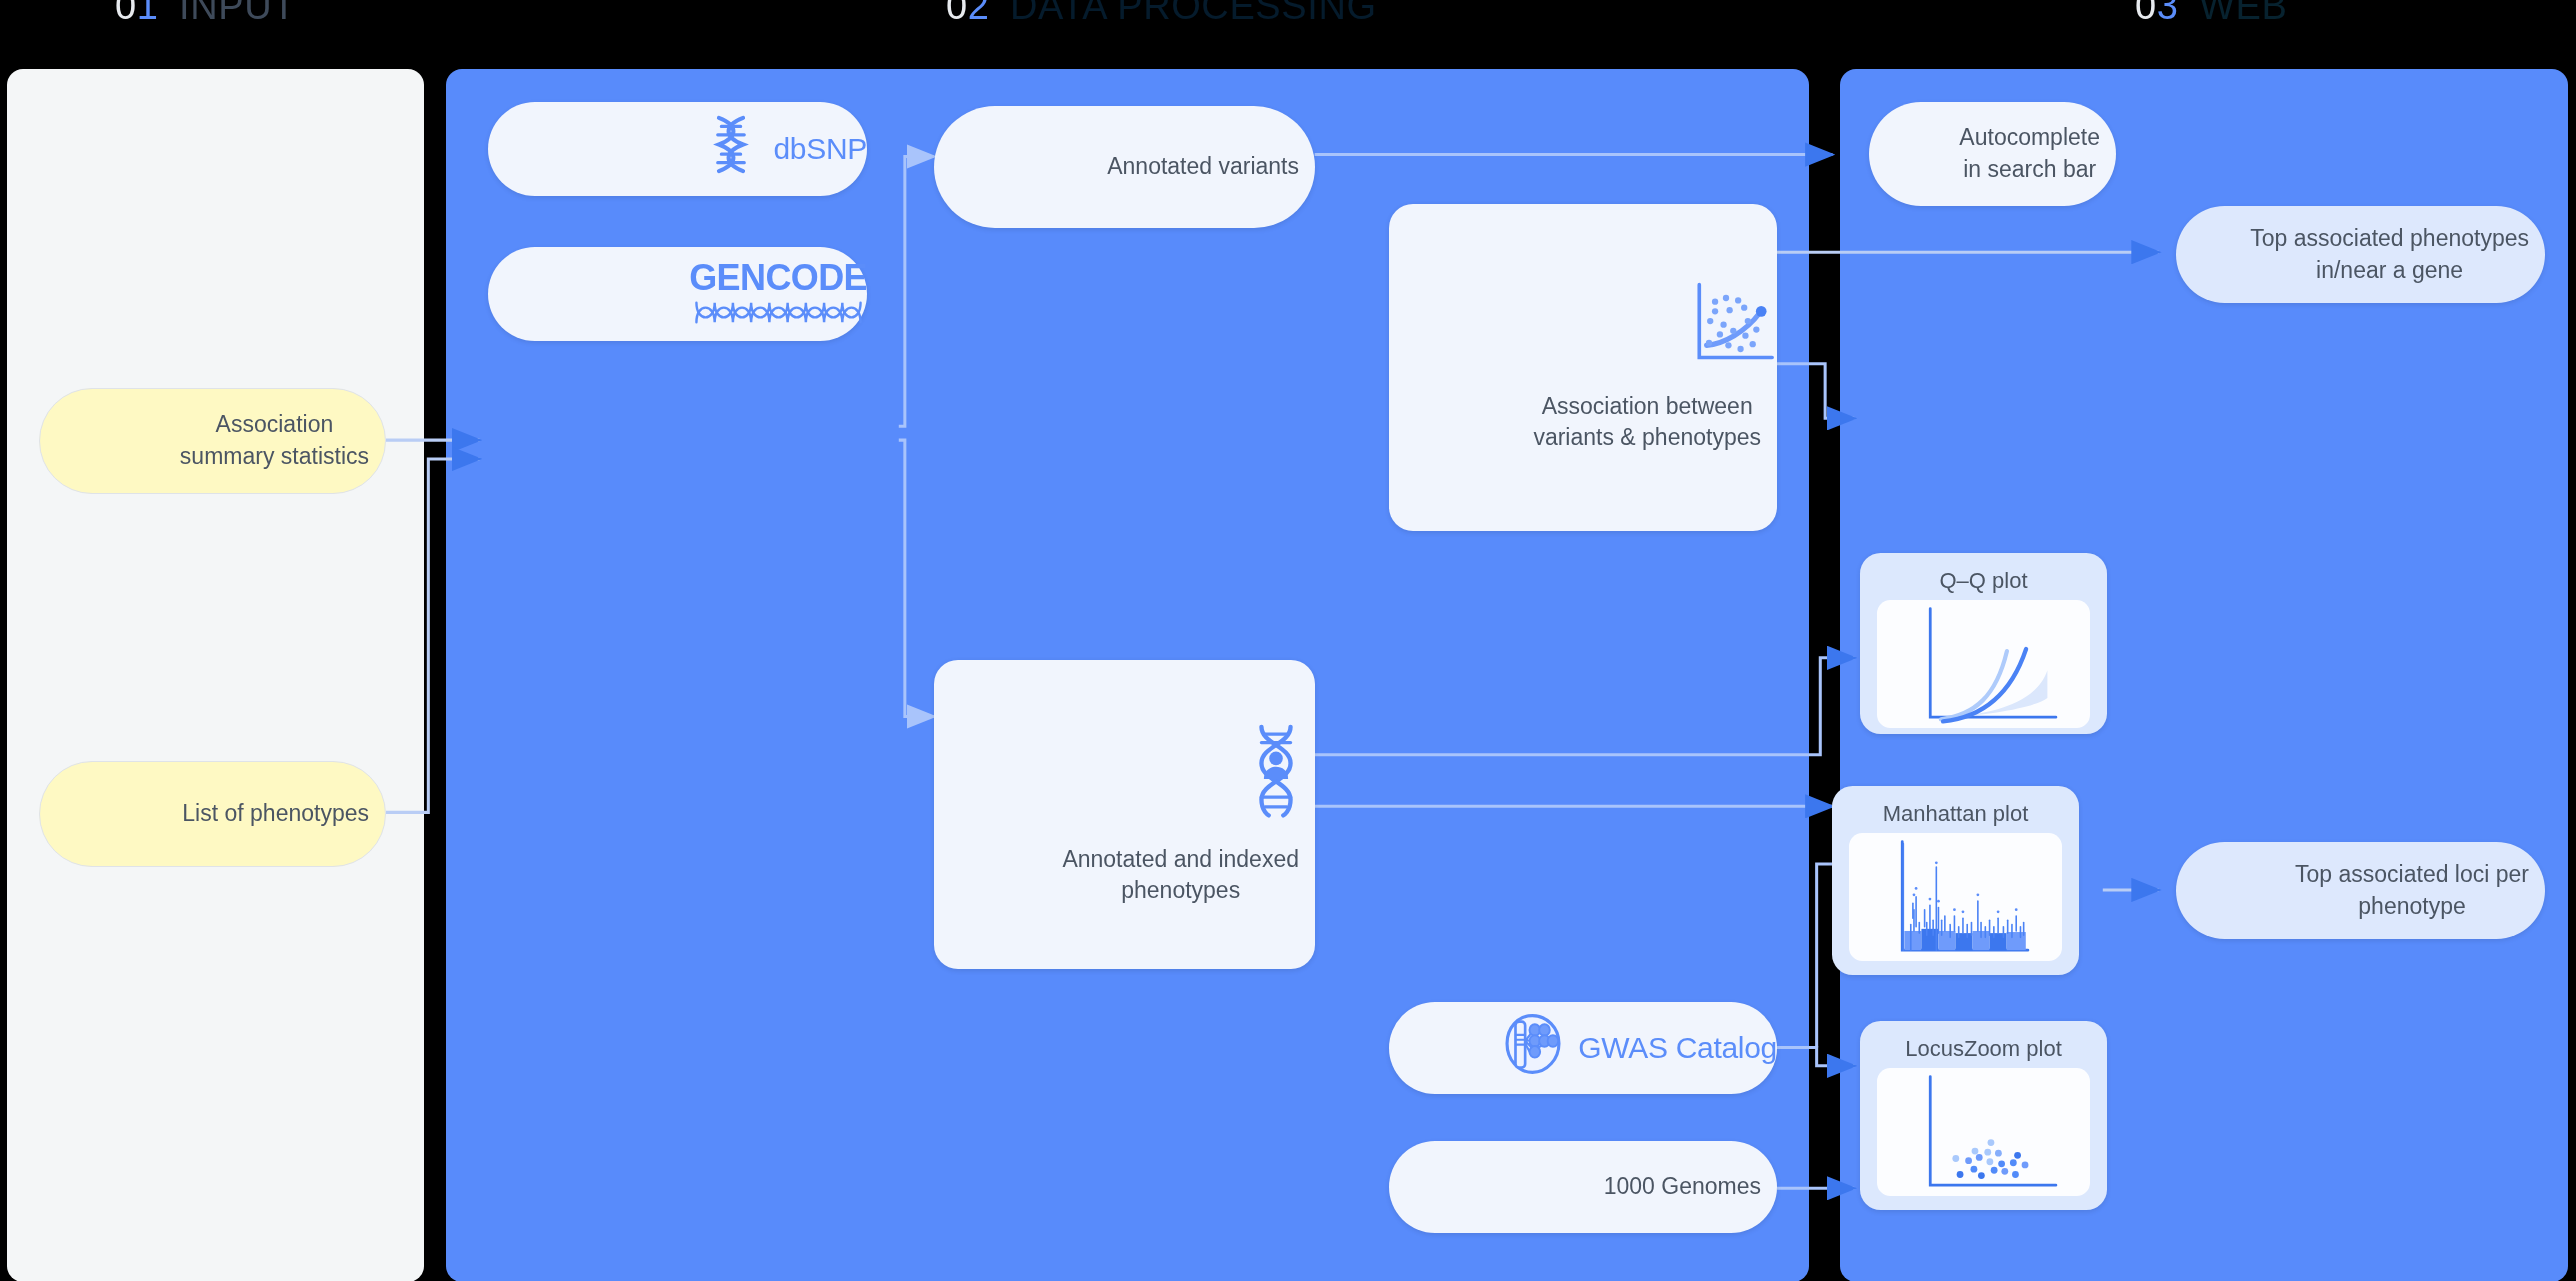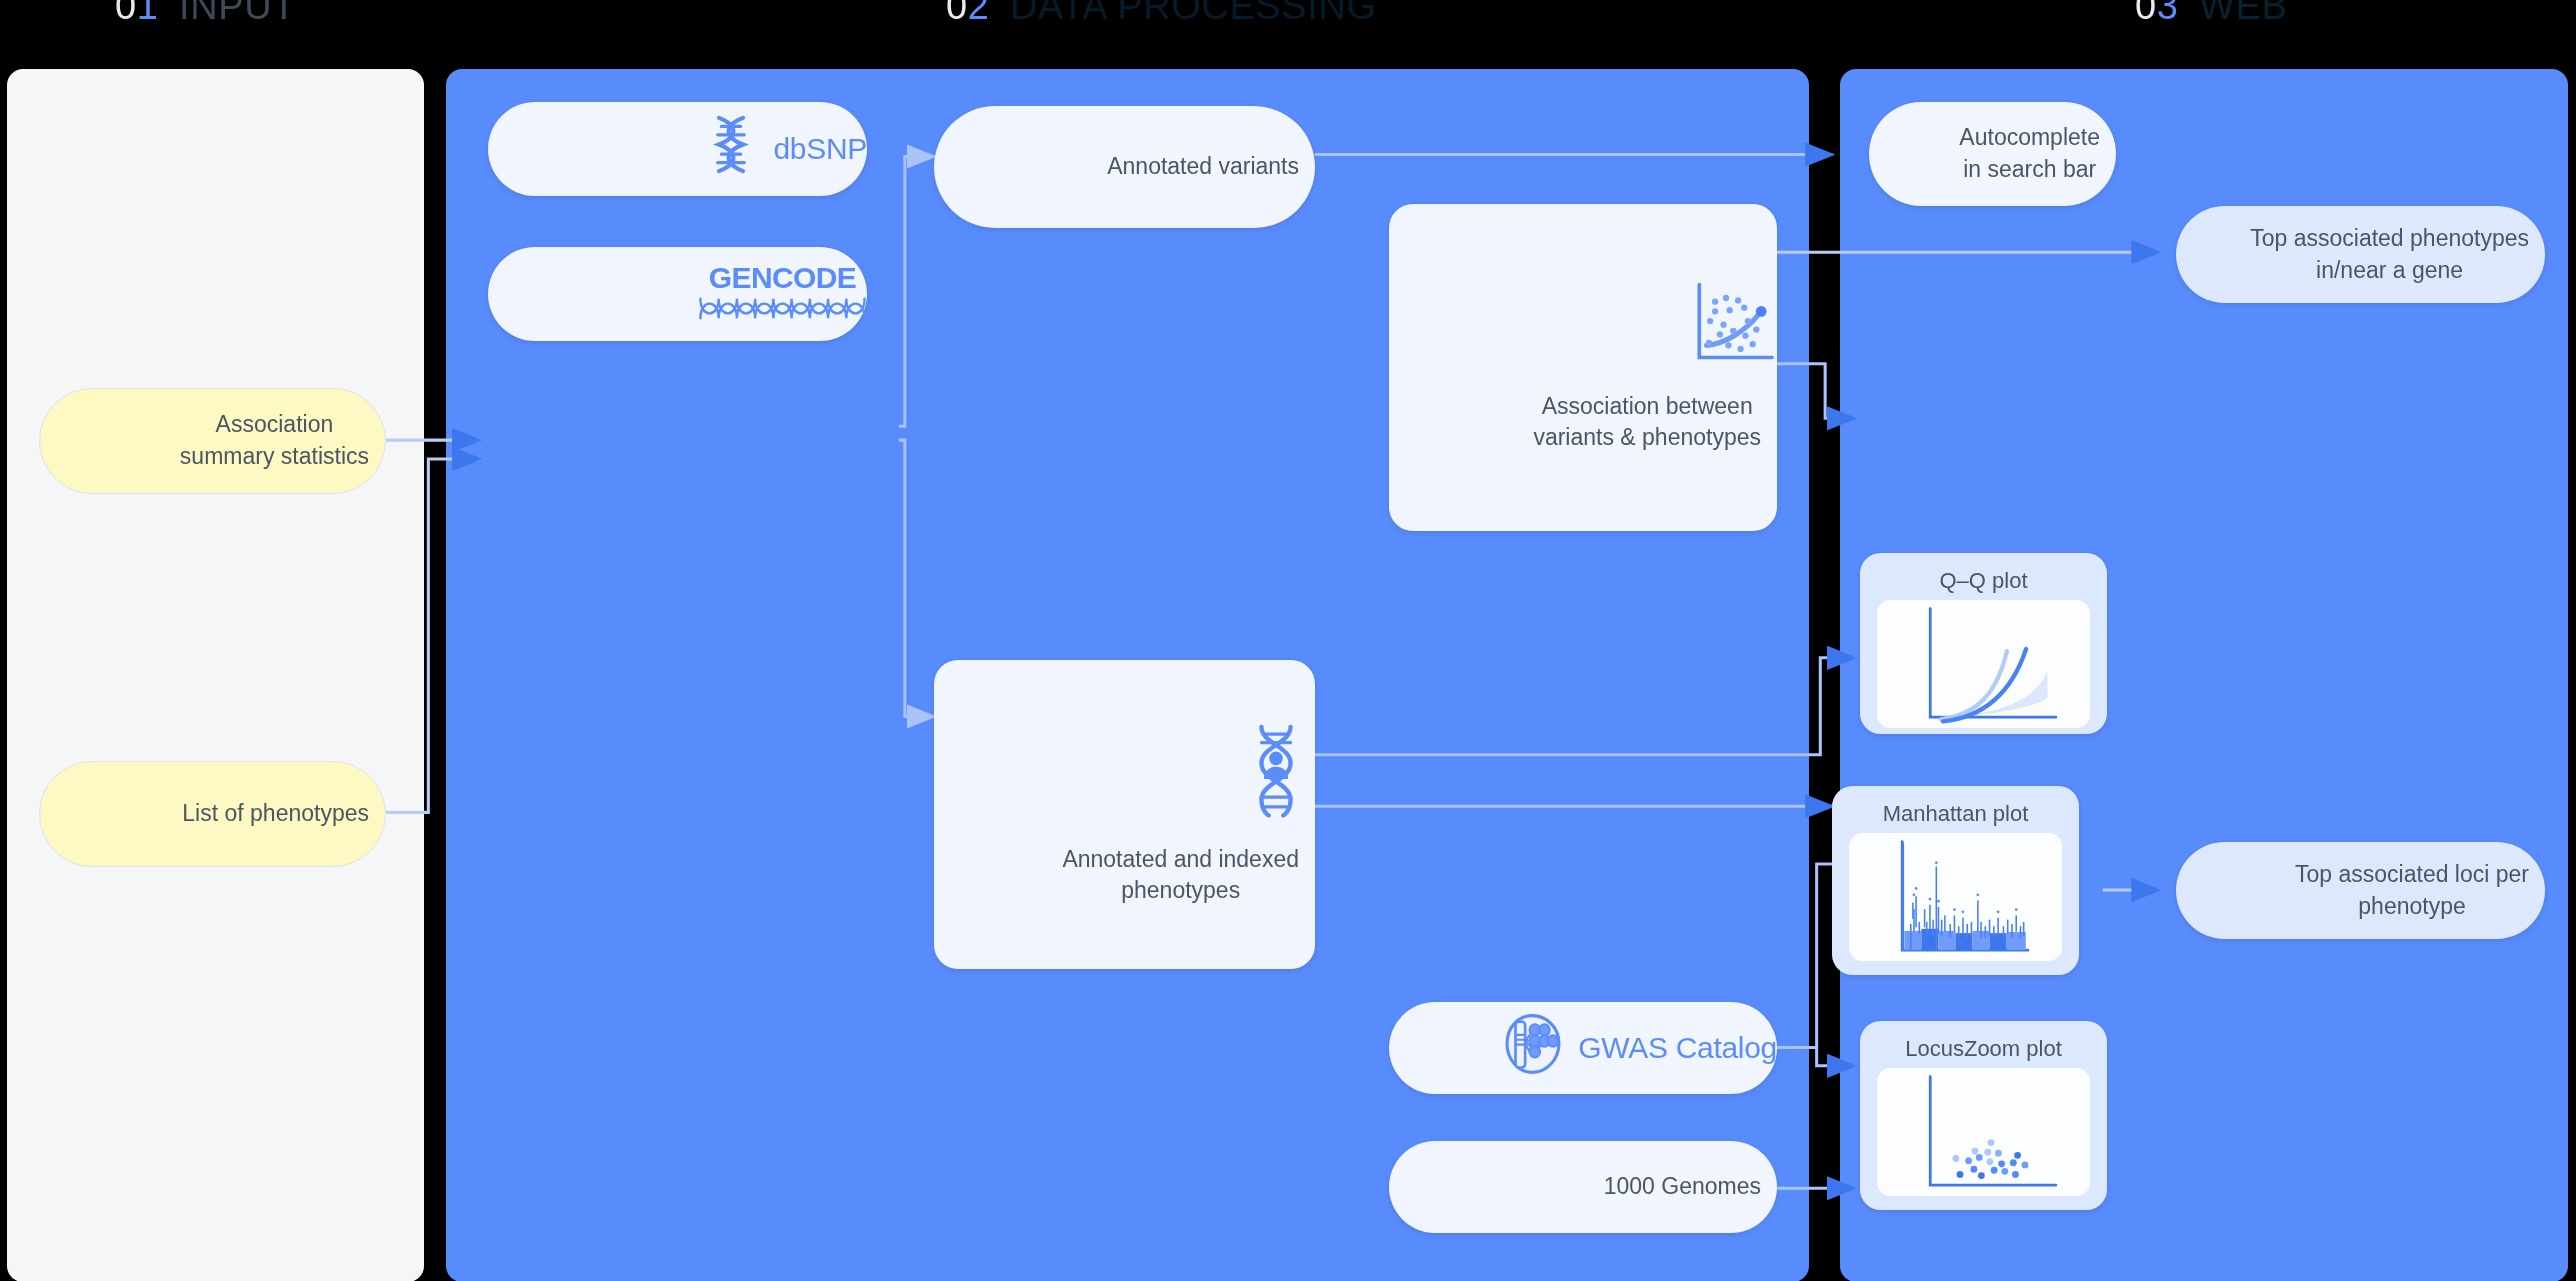--- a/index.html
+++ b/index.html
@@ -62,21 +62,21 @@
   .node.rounded { border-radius: 24px; }
   .node.white   { background: #fef9c3; border: 0.6px solid #dfe3e8; box-shadow: none; }
   .node.lightblue { background: #dde8fd; box-shadow: 0 1.8px 5.5px rgba(0,0,0,0.10); }
 
   .node .label { padding: 0 16px; white-space: pre-line; }
 
   
   .brand-row { display: flex; align-items: center; justify-content: center; gap: 13.3px; }
   .brand-text { color: #5b8dfa; font-size: 30px; letter-spacing: -0.3px; }
   .gencode-wrap { display: flex; flex-direction: column; align-items: center; }
-  .gencode-text { color: #5b8dfa; font-size: 30px; font-weight: 700; letter-spacing: -0.6px; }
+  .gencode-text { color: #5b8dfa; font-size: 36px; font-weight: 700; letter-spacing: -0.6px; }
 
   
   .plotcard {
     position: absolute;
     background: #dce8fd;
     border-radius: 20.6px;
     box-shadow: 0 1.8px 5.5px rgba(0,0,0,0.10);
     display: flex;
     flex-direction: column;
     align-items: center;

